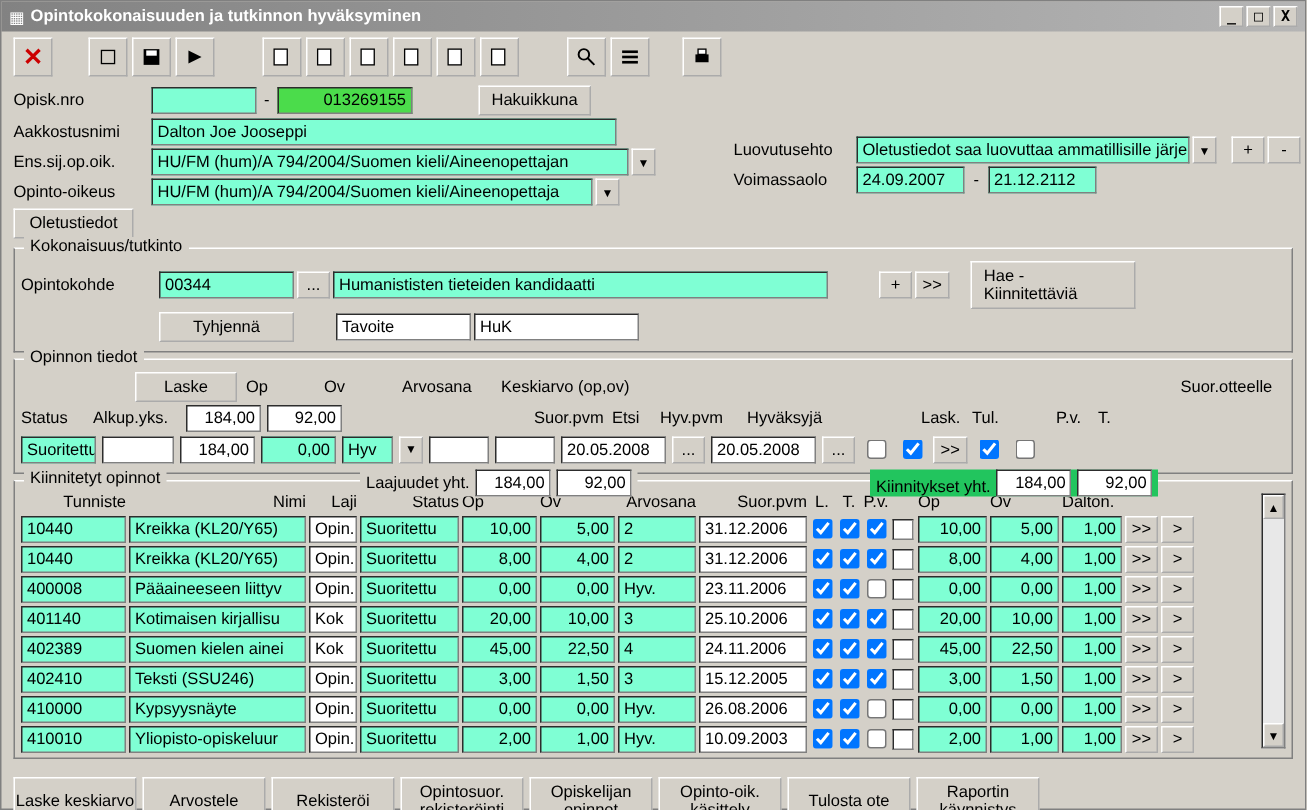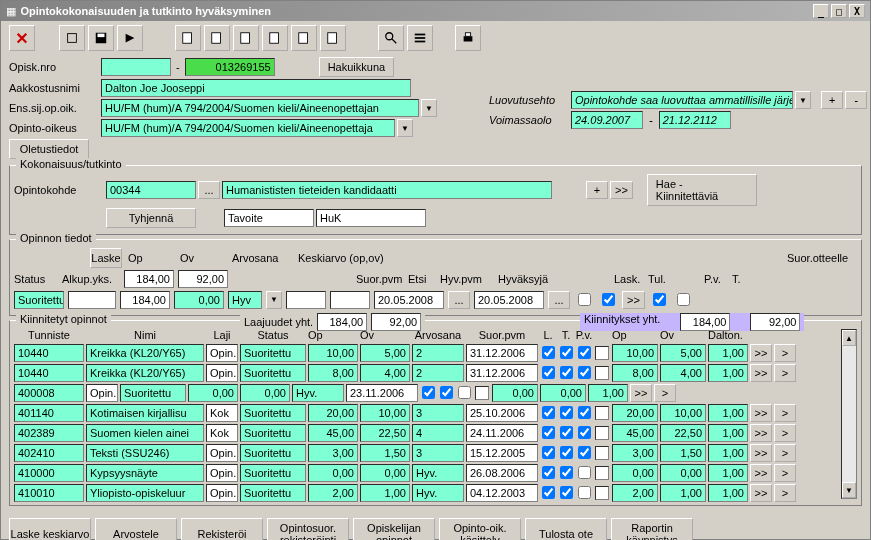--- a/index.html
+++ b/index.html
@@ -18,21 +18,21 @@
 .label { width: 90px; }
 .field { background: #7fffd4; border: 1px inset #808080; padding: 1px 3px; height: 18px; display: flex; align-items: center; overflow: hidden; white-space: nowrap; }
 .field.white { background: #fff; }
 .field.green { background: #4bdc4b; }
 .dropdown-btn { width: 16px; height: 18px; background: #d4d0c8; border: 1px outset #fff; display: flex; align-items: center; justify-content: center; font-size: 8px; cursor: pointer; }
 .btn { background: #d4d0c8; border: 1px outset #fff; padding: 2px 8px; height: 20px; cursor: pointer; display: flex; align-items: center; justify-content: center; }
 .btn.small { padding: 1px 4px; height: 18px; min-width: 22px; }
 .fieldset { border: 1px solid #808080; border-top-color: #fff; position: relative; margin: 4px 0; padding: 8px 4px 4px 4px; }
 .fieldset > .legend { position: absolute; top: -8px; left: 6px; background: #d4d0c8; padding: 0 4px; }
 .grid-header { display: flex; gap: 2px; margin-bottom: 2px; }
-.grid-header > div { text-align: center; }
+.grid-header > div { text-align: right; }
 .grid-row { display: flex; gap: 2px; margin-bottom: 1px; align-items: center; }
 .cell { background: #7fffd4; border: 1px inset #808080; padding: 1px 3px; height: 18px; display: flex; align-items: center; overflow: hidden; white-space: nowrap; }
 .cell.white { background: #fff; }
 .checkbox { width: 13px; height: 13px; }
 .col-tunniste { width: 70px; }
 .col-nimi { width: 118px; }
 .col-laji { width: 32px; }
 .col-status { width: 66px; }
 .col-op { width: 50px; text-align: right; justify-content: flex-end; }
 .col-ov { width: 50px; text-align: right; justify-content: flex-end; }
@@ -42,31 +42,31 @@
 .col-op2 { width: 46px; text-align: right; justify-content: flex-end; }
 .col-ov2 { width: 46px; text-align: right; justify-content: flex-end; }
 .col-painok { width: 40px; text-align: right; justify-content: flex-end; }
 .col-arrow { width: 22px; }
 .bottom-buttons { display: flex; flex-wrap: wrap; gap: 4px; padding: 6px 8px; }
 .big-btn { width: 82px; height: 32px; background: #d4d0c8; border: 1px outset #fff; display: flex; align-items: center; justify-content: center; text-align: center; cursor: pointer; line-height: 1.1; }
 .scrollbar-v { width: 16px; background: #e8e8e8; border: 1px inset #808080; display: flex; flex-direction: column; }
 .scroll-arrow { height: 16px; background: #d4d0c8; border: 1px outset #fff; display: flex; align-items: center; justify-content: center; font-size: 8px; cursor: pointer; }
 .two-col { display: flex; gap: 20px; }
 .left-col { flex: 0 0 460px; }
-.right-col { flex: 1; font-style: italic; }
+.right-col { flex: 1; }
 svg { width: 14px; height: 14px; }
 </style>
 </head>
 <body>
 
 <div class="window">
   <div class="titlebar">
     <div style="display:flex;align-items:center;gap:4px;">
       <span>▦</span>
-      <span class="titlebar-text">Opintokokonaisuuden ja tutkinto hyväksyminen</span>
+      <span class="titlebar-text">Opintokokonaisuuden ja tutkinnon hyväksyminen</span>
     </div>
     <div class="titlebar-btns">
       <div class="titlebar-btn">_</div>
       <div class="titlebar-btn">□</div>
       <div class="titlebar-btn">X</div>
     </div>
   </div>
 
   <div class="toolbar">
     <div class="tool-btn red">✕</div>
@@ -172,21 +172,21 @@
           <div class="field" style="width:294px">HU/FM (hum)/A 794/2004/Suomen kieli/Aineenopettaja</div>
           <div class="dropdown-btn">▼</div>
         </div>
         <div class="row">
           <div class="btn" style="width:80px">Oletustiedot</div>
         </div>
       </div>
       <div class="right-col" style="padding-top:34px">
         <div class="row">
           <div style="width:80px">Luovutusehto</div>
-          <div class="field" style="width:222px">Opintokohde saa luovuttaa ammatillisille järje</div>
+          <div class="field" style="width:222px">Oletustiedot saa luovuttaa ammatillisille järje</div>
           <div class="dropdown-btn">▼</div>
           <div style="width:6px"></div>
           <div class="btn small">+</div>
           <div class="btn small">-</div>
         </div>
         <div class="row">
           <div style="width:80px">Voimassaolo</div>
           <div class="field" style="width:72px">24.09.2007</div>
           <span style="padding:0 4px">-</span>
           <div class="field" style="width:72px">21.12.2112</div>
@@ -213,21 +213,21 @@
         <div style="width:24px"></div>
         <div class="field white" style="width:90px">Tavoite</div>
         <div class="field white" style="width:110px">HuK</div>
       </div>
     </div>
 
     <div class="fieldset">
       <div class="legend">Opinnon tiedot</div>
       <div class="row" style="gap:6px">
         <div style="width:70px"></div>
-        <div class="btn" style="width:32px">Laske</div>
+        <div class="btn" style="width:68px">Laske</div>
         <div style="width:46px">Op</div>
         <div style="width:46px">Ov</div>
         <div style="width:60px">Arvosana</div>
         <div style="width:100px">Keskiarvo (op,ov)</div>
         <div style="flex:1"></div>
         <div style="width:70px">Suor.otteelle</div>
       </div>
       <div class="row" style="gap:4px">
         <div style="width:44px">Status</div>
         <div style="width:58px">Alkup.yks.</div>
@@ -266,21 +266,21 @@
       </div>
     </div>
 
     <div class="fieldset" style="padding-bottom:2px">
       <div class="legend">Kiinnitetyt opinnot</div>
       <div style="position:absolute;top:-8px;left:230px;background:#d4d0c8;padding:0 4px;display:flex;gap:4px;align-items:center">
         <span>Laajuudet yht.</span>
         <div class="field white col-op">184,00</div>
         <div class="field white col-op">92,00</div>
       </div>
-      <div style="position:absolute;top:-8px;left:570px;background:#c4b5fd;padding:0 4px;display:flex;gap:20px;align-items:flex-start">
+      <div style="position:absolute;top:-8px;left:570px;background:#22c55e;padding:0 4px;display:flex;gap:4px;align-items:flex-end">
         <span>Kiinnitykset yht.</span>
         <div class="field white col-op">184,00</div>
         <div class="field white col-op">92,00</div>
       </div>
       <div style="display:flex;gap:2px">
         <div style="flex:1">
           <div class="grid-header">
             <div class="col-tunniste">Tunniste</div>
             <div class="col-nimi">Nimi</div>
             <div class="col-laji">Laji</div>
@@ -347,20 +347,21 @@
                   <div class="cell white" style="width:14px;height:14px;padding:0"></div>
                 </div>
                 <div class="cell col-op2">8,00</div>
                 <div class="cell col-ov2">4,00</div>
                 <div class="cell col-painok">1,00</div>
                 <div class="btn small col-arrow">&gt;&gt;</div>
                 <div class="btn small" style="width:16px">&gt;</div>
               </div>
               <div class="grid-row">
                 <div class="cell col-tunniste">400008</div>
+                <div class="cell col-nimi">Pääaineeseen liittyv</div>
                 <div class="cell white col-laji">Opin.</div>
                 <div class="cell col-status">Suoritettu</div>
                 <div class="cell col-op">0,00</div>
                 <div class="cell col-ov">0,00</div>
                 <div class="cell col-arvosana">Hyv.</div>
                 <div class="cell white col-suorpvm">23.11.2006</div>
                 <div class="col-chk">
                   <input type="checkbox" class="checkbox" checked="" style="">
                 </div>
                 <div class="col-chk">
@@ -487,21 +488,21 @@
                 <div class="btn small" style="width:16px">&gt;</div>
               </div>
               <div class="grid-row">
                 <div class="cell col-tunniste">410010</div>
                 <div class="cell col-nimi">Yliopisto-opiskeluur</div>
                 <div class="cell white col-laji">Opin.</div>
                 <div class="cell col-status">Suoritettu</div>
                 <div class="cell col-op">2,00</div>
                 <div class="cell col-ov">1,00</div>
                 <div class="cell col-arvosana">Hyv.</div>
-                <div class="cell white col-suorpvm">04.12.2003</div>
+                <div class="cell white col-suorpvm">10.09.2003</div>
                 <div class="col-chk">
                   <input type="checkbox" class="checkbox" checked="" style="">
                 </div>
                 <div class="col-chk">
                   <input type="checkbox" class="checkbox" checked="" style="">
                 </div>
                 <div class="col-chk">
                   <input type="checkbox" class="checkbox" style="">
                 </div>
                 <div class="col-chk">

